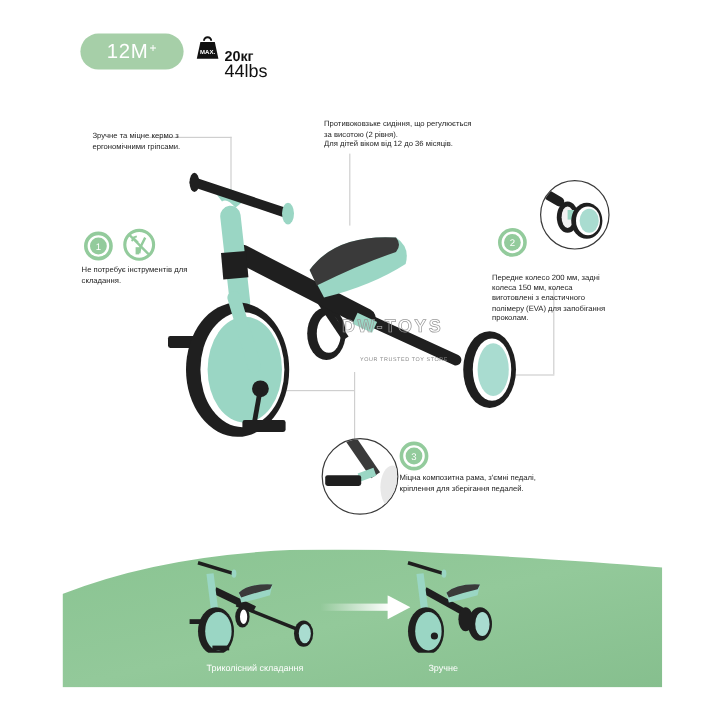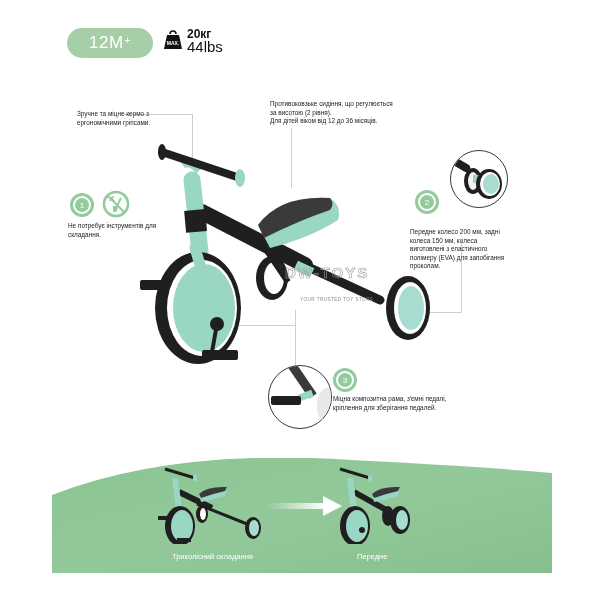--- a/index.html
+++ b/index.html
@@ -9,21 +9,21 @@
   .age-badge {
     position: absolute; left: 67px; top: 28px; width: 86px; height: 30px;
     border-radius: 15px; background: #a6cfa8; color: #ffffff;
     font-size: 17px; display: flex; align-items: center; justify-content: center;
     letter-spacing: 0.5px;
   }
   .age-badge sup { font-size: 10px; margin-left: 1px; position: relative; top: -3px; }
 
   .weight { position: absolute; left: 163px; top: 28px; display: flex; align-items: flex-start; gap: 4px; }
   .weight-icon { width: 20px; height: 22px; position: relative; }
-  .weight-kg { font-size: 12px; font-weight: bold; line-height: 13px; color: #111; }
+  .weight-kg { font-size: 12px; font-weight: bold; line-height: 13px; color: #111; margin-top: 13px; }
   .weight-lbs { font-size: 15px; line-height: 11px; color: #111; }
 
   .note { position: absolute; font-size: 6.4px; line-height: 8.6px; color: #222; }
 
   .line { position: absolute; background: #cfcfcf; }
 
   .green-circle {
     position: absolute; width: 24px; height: 24px; border-radius: 50%;
     border: 3px solid #93cb9c; display: flex; align-items: center; justify-content: center;
   }
@@ -231,14 +231,14 @@
       <path d="M18 14 L22 46" stroke="#9ad6c4" stroke-width="6"></path>
       <path d="M8 5 L38 14" stroke="#1f1f1f" stroke-width="3"></path>
       <ellipse cx="38" cy="14" rx="2" ry="3.5" fill="#9ad6c4"></ellipse>
       <ellipse cx="23" cy="62" rx="15" ry="20" fill="#1f1f1f"></ellipse>
       <ellipse cx="25" cy="62" rx="11" ry="16" fill="#9ad6c4"></ellipse>
       <circle cx="30" cy="66" r="3" fill="#1f1f1f"></circle>
     </svg>
   </div>
 
   <div class="caption" style="left:120px;top:94px;">Триколісний складання</div>
-  <div class="caption" style="left:305px;top:94px;">Передне</div>
+  <div class="caption" style="left:305px;top:94px;">Зручне</div>
 </div>
 
 </body></html>

